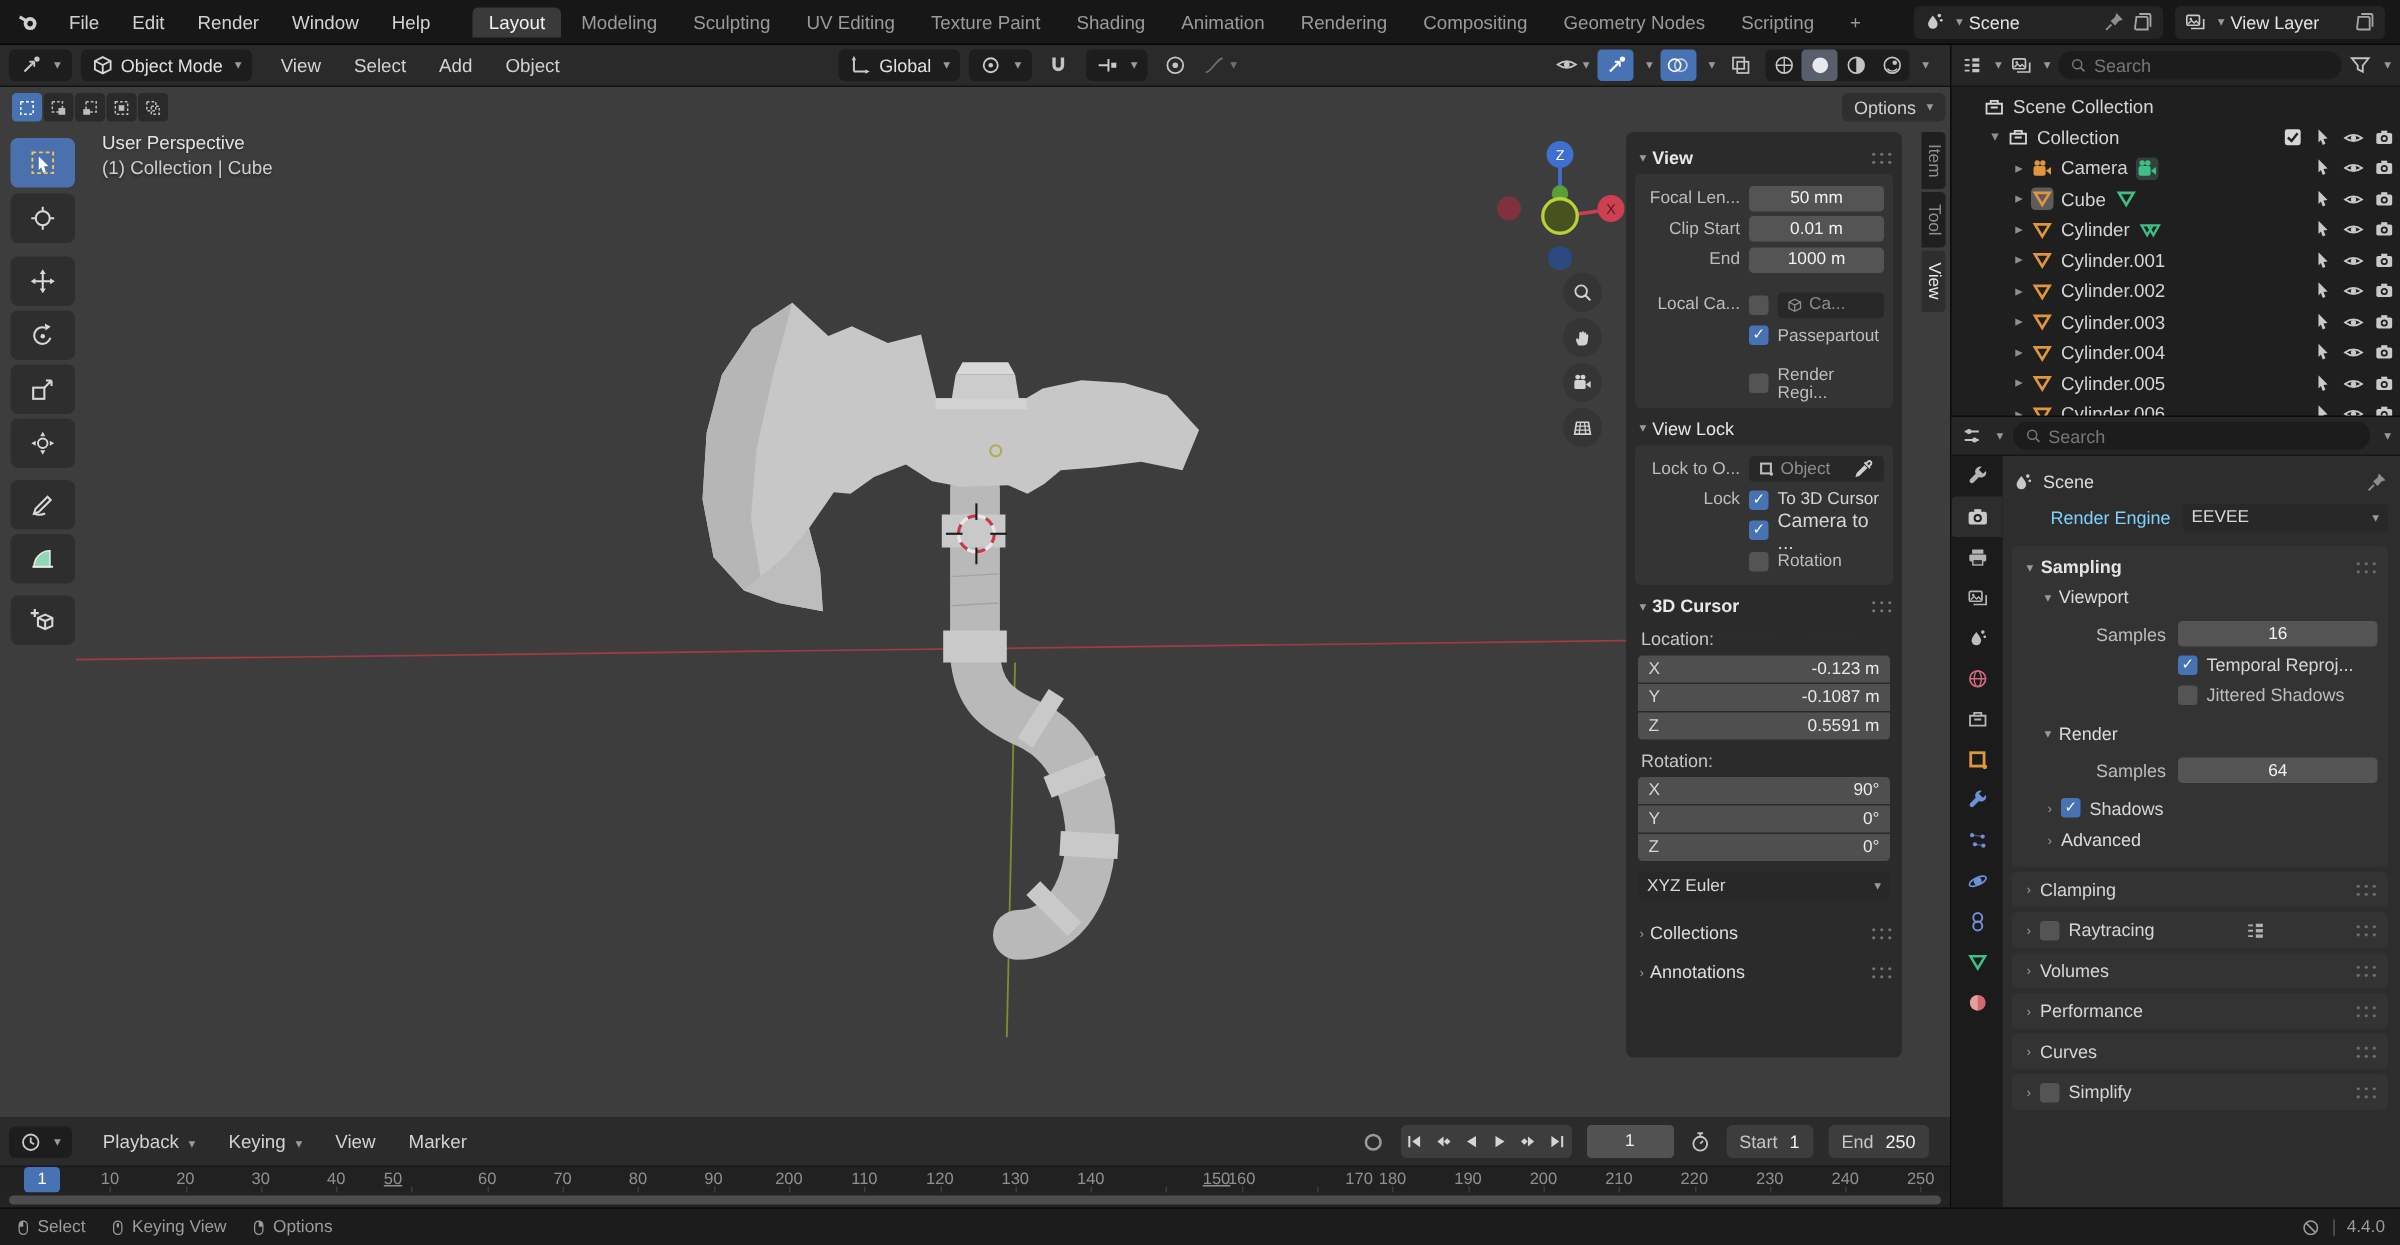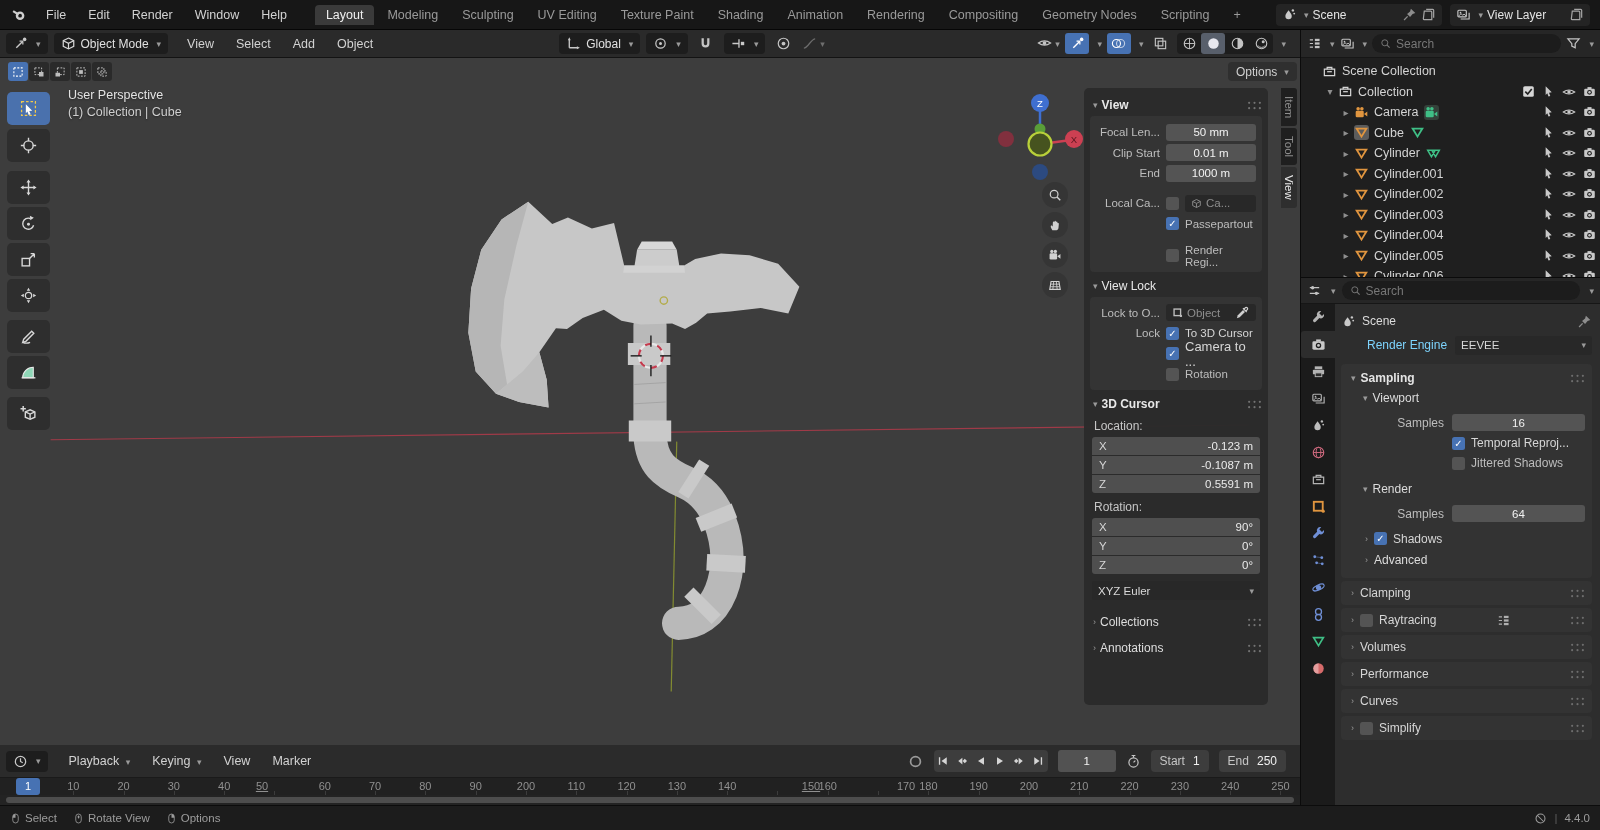--- a/index.html
+++ b/index.html
@@ -1584,21 +1584,21 @@
         </span>
         <span>Select</span>
       </div>
       <div class="hint">
         <span class="ico">
           <svg viewBox="0 0 16 16">
             <rect x="4" y="1.5" width="8" height="13" rx="4" fill="none" stroke="currentColor" stroke-width="1.2"></rect>
             <rect x="7" y="3.5" width="2.2" height="4.5" rx="1.1" fill="currentColor"></rect>
           </svg>
         </span>
-        <span>Rotate View</span>
+        <span>Keying View</span>
       </div>
       <div class="hint">
         <span class="ico">
           <svg viewBox="0 0 16 16">
             <rect x="4" y="1.5" width="8" height="13" rx="4" fill="none" stroke="currentColor" stroke-width="1.2"></rect>
             <path d="M8 1.5 a4 4 0 0 1 4 4 V7 H8 Z" fill="currentColor"></path>
           </svg>
         </span>
         <span>Options</span>
       </div>

